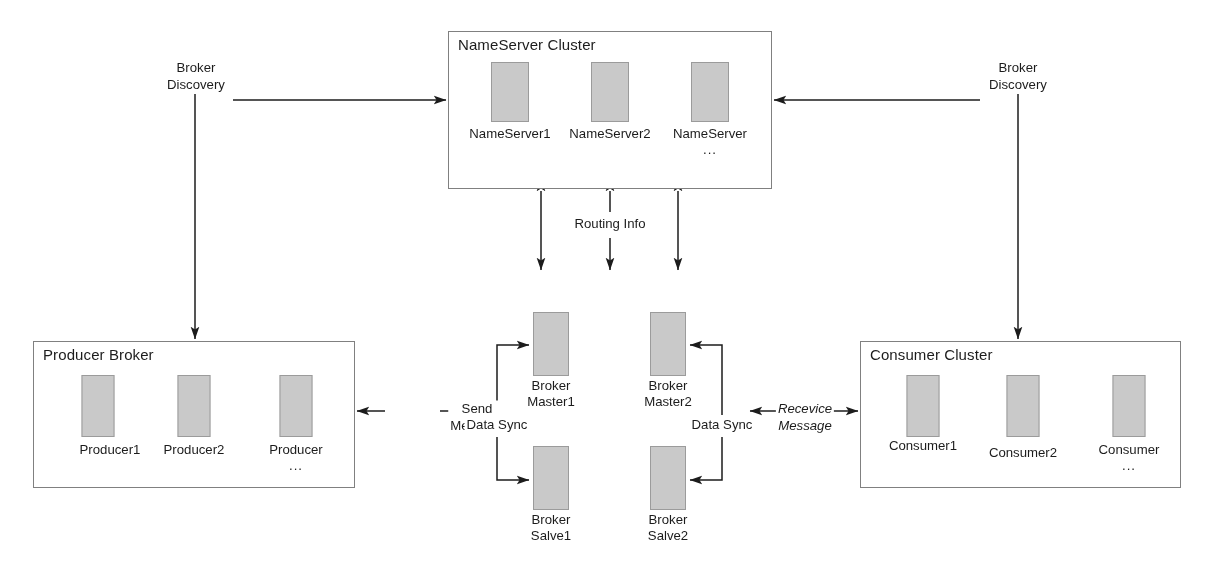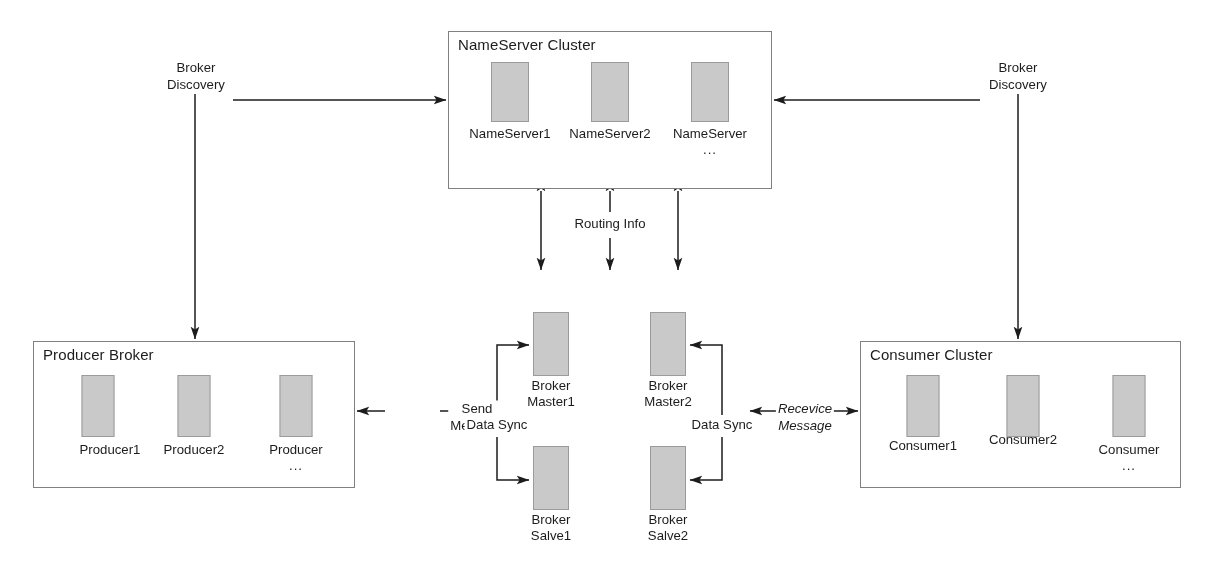--- a/index.html
+++ b/index.html
@@ -195,21 +195,21 @@
 
   <div class="cluster" style="left:860px; top:341px; width:321px; height:147px;">
     <div class="cluster-title">Consumer Cluster</div>
   </div>
   <div class="node" style="left:923px; top:0;">
     <div class="node-box" style="top:375px; width:33px; height:62px;"></div>
     <div class="node-label" style="top:438px;">Consumer1</div>
   </div>
   <div class="node" style="left:1023px; top:0;">
     <div class="node-box" style="top:375px; width:33px; height:62px;"></div>
-    <div class="node-label" style="top:432px;">Consumer2</div>
+    <div class="node-label" style="top:445px;">Consumer2</div>
   </div>
   <div class="node" style="left:1129px; top:0;">
     <div class="node-box" style="top:375px; width:33px; height:62px;"></div>
     <div class="node-label" style="top:442px;text-align:center;">
       <span>Consumer</span>
       <span class="dots">...</span>
     </div>
   </div>
 
   <div class="edge-label" style="left:196px; top:76px;">

